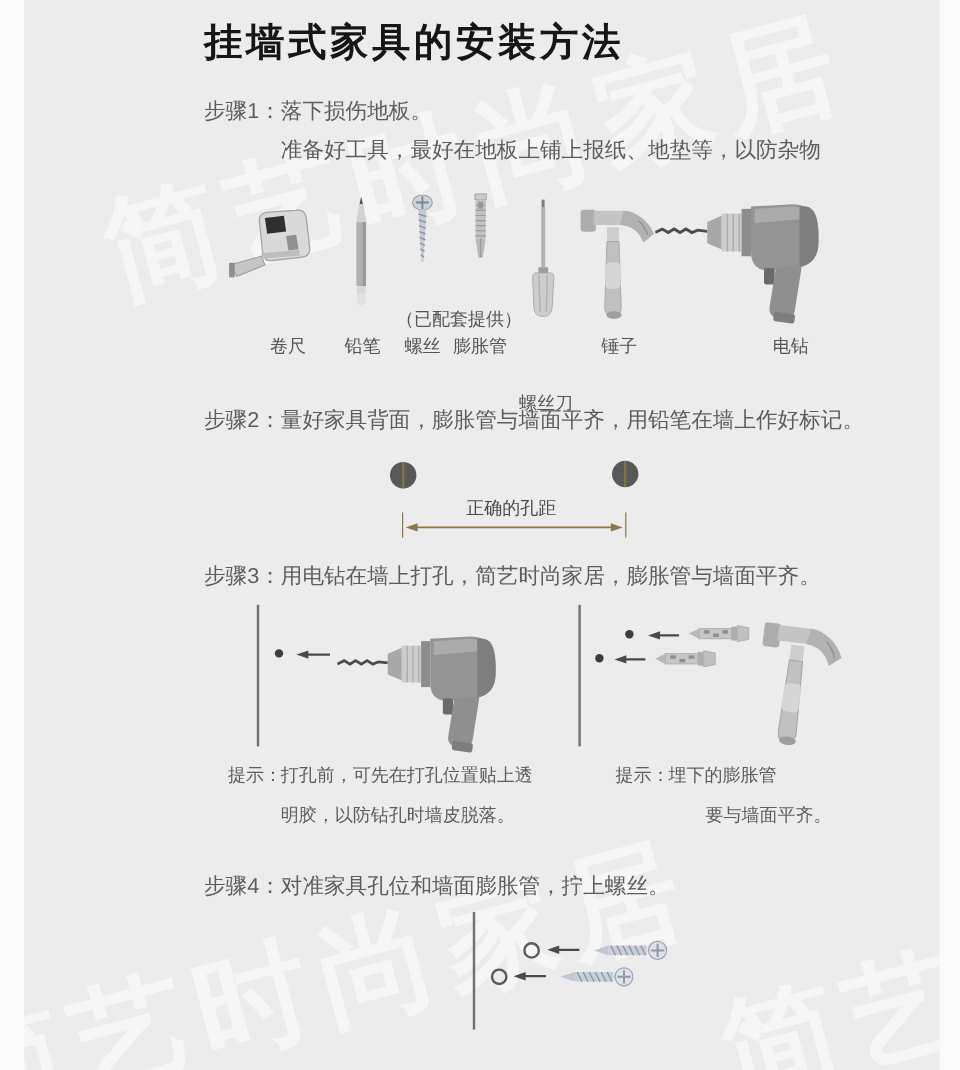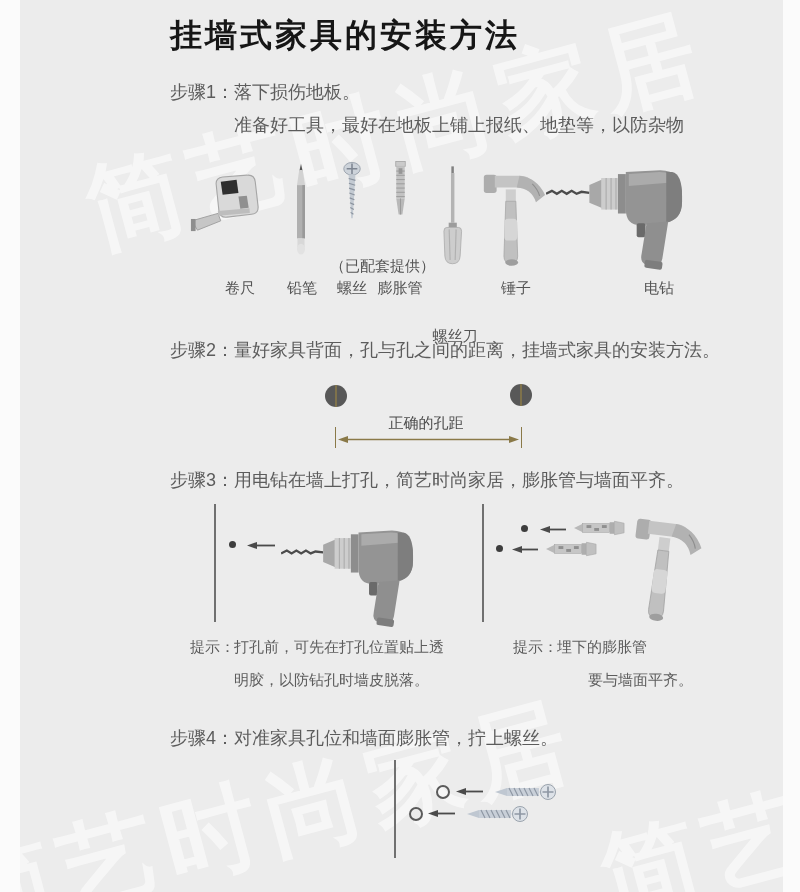--- a/index.html
+++ b/index.html
@@ -179,21 +179,21 @@
   <div class="tool-label" style="left:240px;">卷尺</div>
   <div class="tool-label" style="left:302px;">铅笔</div>
   <div class="tool-label" style="left:352px;">螺丝</div>
   <div class="tool-label" style="left:400px;">膨胀管</div>
   <div class="tool-label" style="left:455px;margin-top:48px;">螺丝刀</div>
   <div class="tool-label" style="left:516px;">锤子</div>
   <div class="tool-label" style="left:625px;margin-left:34px;">电钻</div>
 
   <div class="abs step-row" style="left:170px;top:334px;">
     <span class="step-label">步骤2：</span>
-    <span>量好家具背面，孔与孔之间的距离，挂墙式家具的安装方法。</span>
+    <span>量好家具背面，膨胀管与墙面平齐，用铅笔在墙上作好标记。</span>
   </div>
 
   <div class="abs mark-circle" style="left:325px;top:385px;">
       <div class="mc-line"></div>
     </div>
   <div class="abs mark-circle" style="left:510px;top:384px;">
       <div class="mc-line"></div>
     </div>
   <div class="abs tickline" style="left:335px;top:427px;height:21px;"></div>
   <div class="abs tickline" style="left:521px;top:427px;height:21px;"></div>

